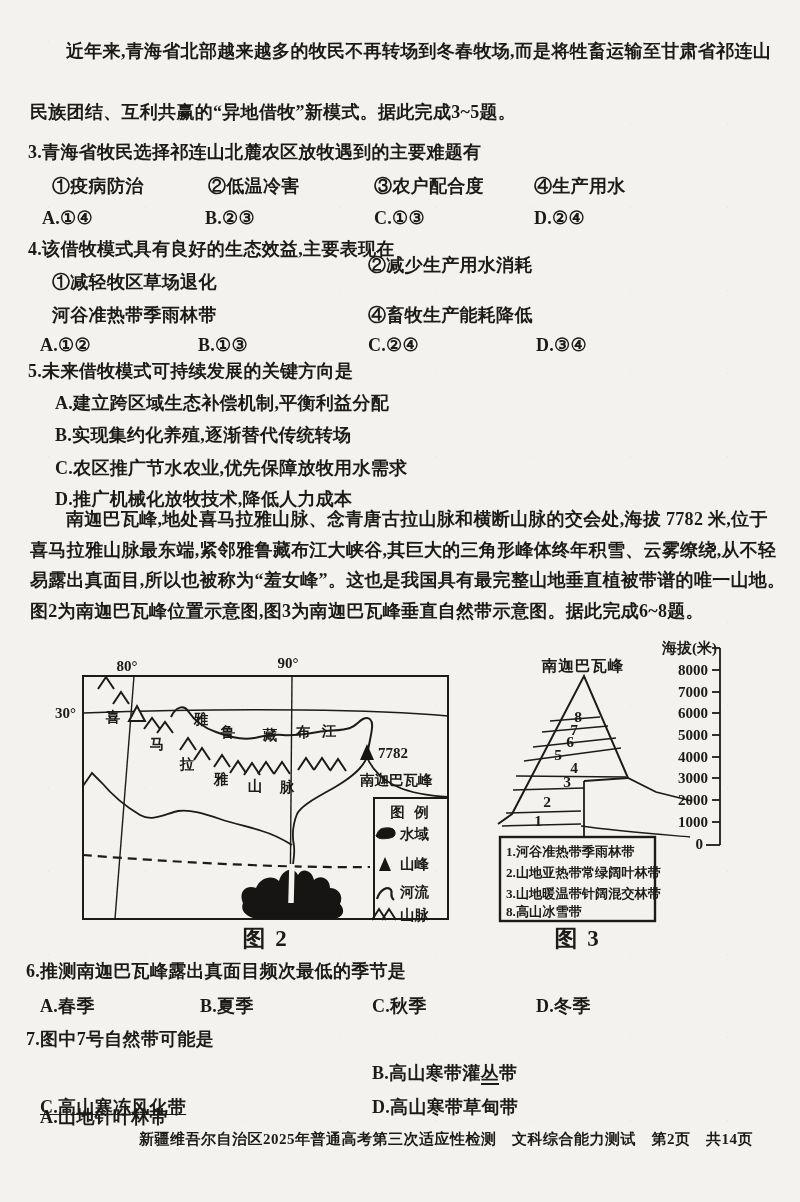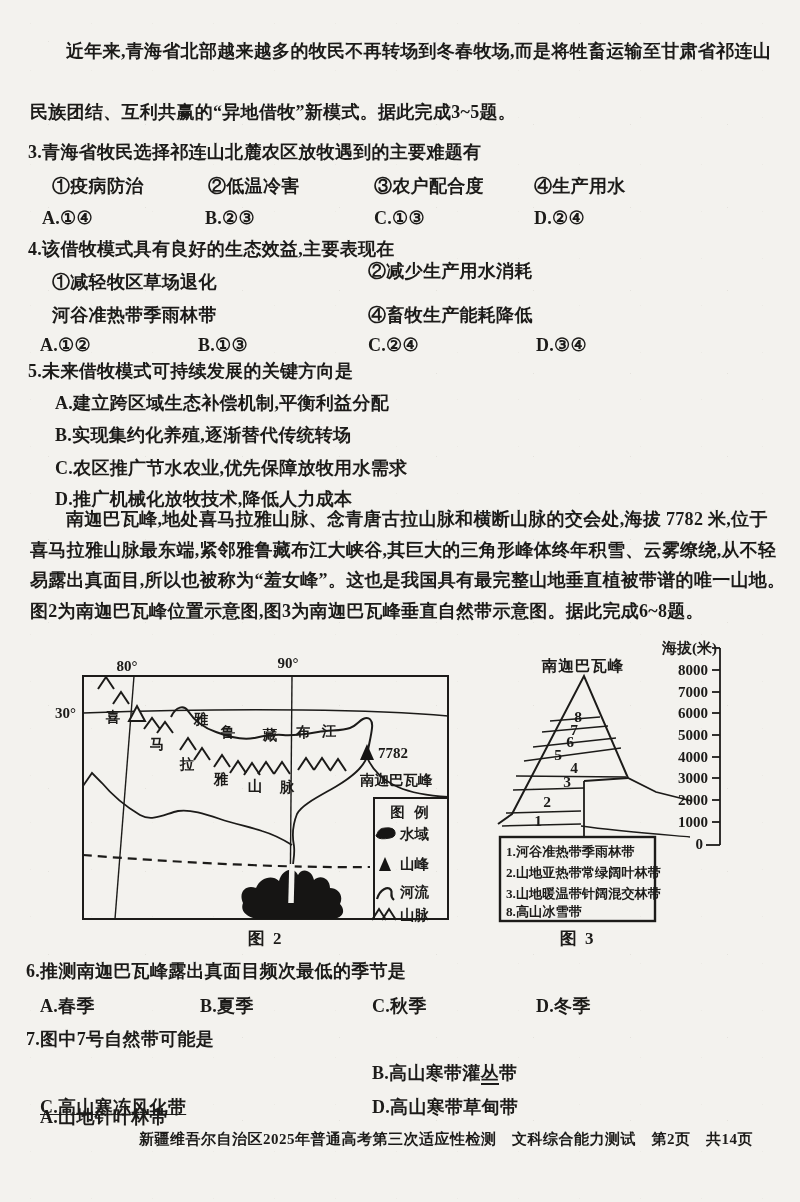--- a/index.html
+++ b/index.html
@@ -9,21 +9,21 @@
     background:#f3f2ee;
     background-image:radial-gradient(#e4e2dd 0.5px, transparent 0.6px),
                      radial-gradient(#eceae5 0.5px, transparent 0.6px);
     background-size:97px 83px,61px 47px;
     overflow:hidden;
     font-family:"Liberation Serif","DejaVu Serif",serif;
     color:#1c1b19;
   }
   .t{position:absolute;white-space:nowrap;font-weight:700;font-size:18px;letter-spacing:0.3px;line-height:22px;}
   .small{font-size:15px;}
-  .cap{font-size:17px;text-align:center;letter-spacing:2px;font-family:Liberation Serif, serif;}
+  .cap{font-size:23px;text-align:center;letter-spacing:2px;font-family:Liberation Serif, serif;}
   .center{text-align:center;}
   .emph-underline{border-bottom:2px solid #1c1b19;padding-bottom:0px;}
   svg text{font-family:"Liberation Serif","DejaVu Serif",serif;font-weight:700;fill:#1c1b19;}
   .figwrap{position:absolute;left:0;top:640px;width:800px;height:320px;}
 </style>
 </head>
 <body>
 
 <div id="page">
 
@@ -35,21 +35,21 @@
   <div class="t" style="left:208px;top:175px;">②低温冷害</div>
   <div class="t" style="left:374px;top:175px;">③农户配合度</div>
   <div class="t" style="left:534px;top:175px;">④生产用水</div>
   <div class="t" style="left:42px;top:207px;">A.①④</div>
   <div class="t" style="left:205px;top:207px;">B.②③</div>
   <div class="t" style="left:374px;top:207px;">C.①③</div>
   <div class="t" style="left:534px;top:207px;">D.②④</div>
 
   <div class="t" style="left:28px;top:238px;">4.该借牧模式具有良好的生态效益,主要表现在</div>
   <div class="t" style="left:52px;top:271px;">①减轻牧区草场退化</div>
-  <div class="t" style="left:368px;top:260px;">②减少生产用水消耗</div>
+  <div class="t" style="left:368px;top:254px;">②减少生产用水消耗</div>
   <div class="t" style="left:52px;top:304px;">河谷准热带季雨林带</div>
   <div class="t" style="left:368px;top:304px;">④畜牧生产能耗降低</div>
   <div class="t" style="left:40px;top:334px;">A.①②</div>
   <div class="t" style="left:198px;top:334px;">B.①③</div>
   <div class="t" style="left:368px;top:334px;">C.②④</div>
   <div class="t" style="left:536px;top:334px;">D.③④</div>
 
   <div class="t" style="left:28px;top:360px;">5.未来借牧模式可持续发展的关键方向是</div>
   <div class="t" style="left:55px;top:392px;">A.建立跨区域生态补偿机制,平衡利益分配</div>
   <div class="t" style="left:55px;top:424px;">B.实现集约化养殖,逐渐替代传统转场</div>

